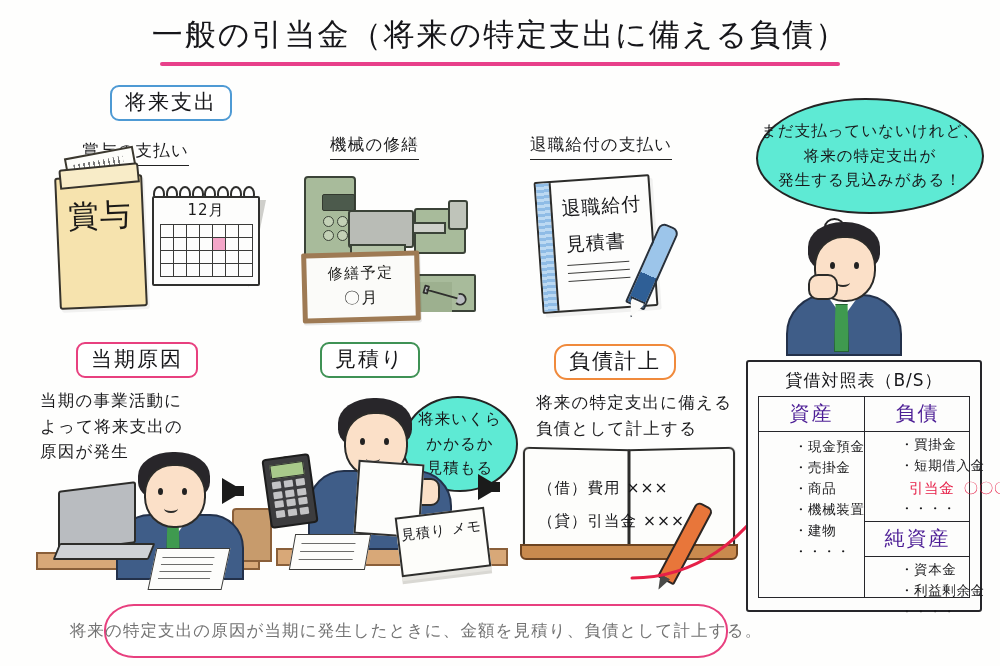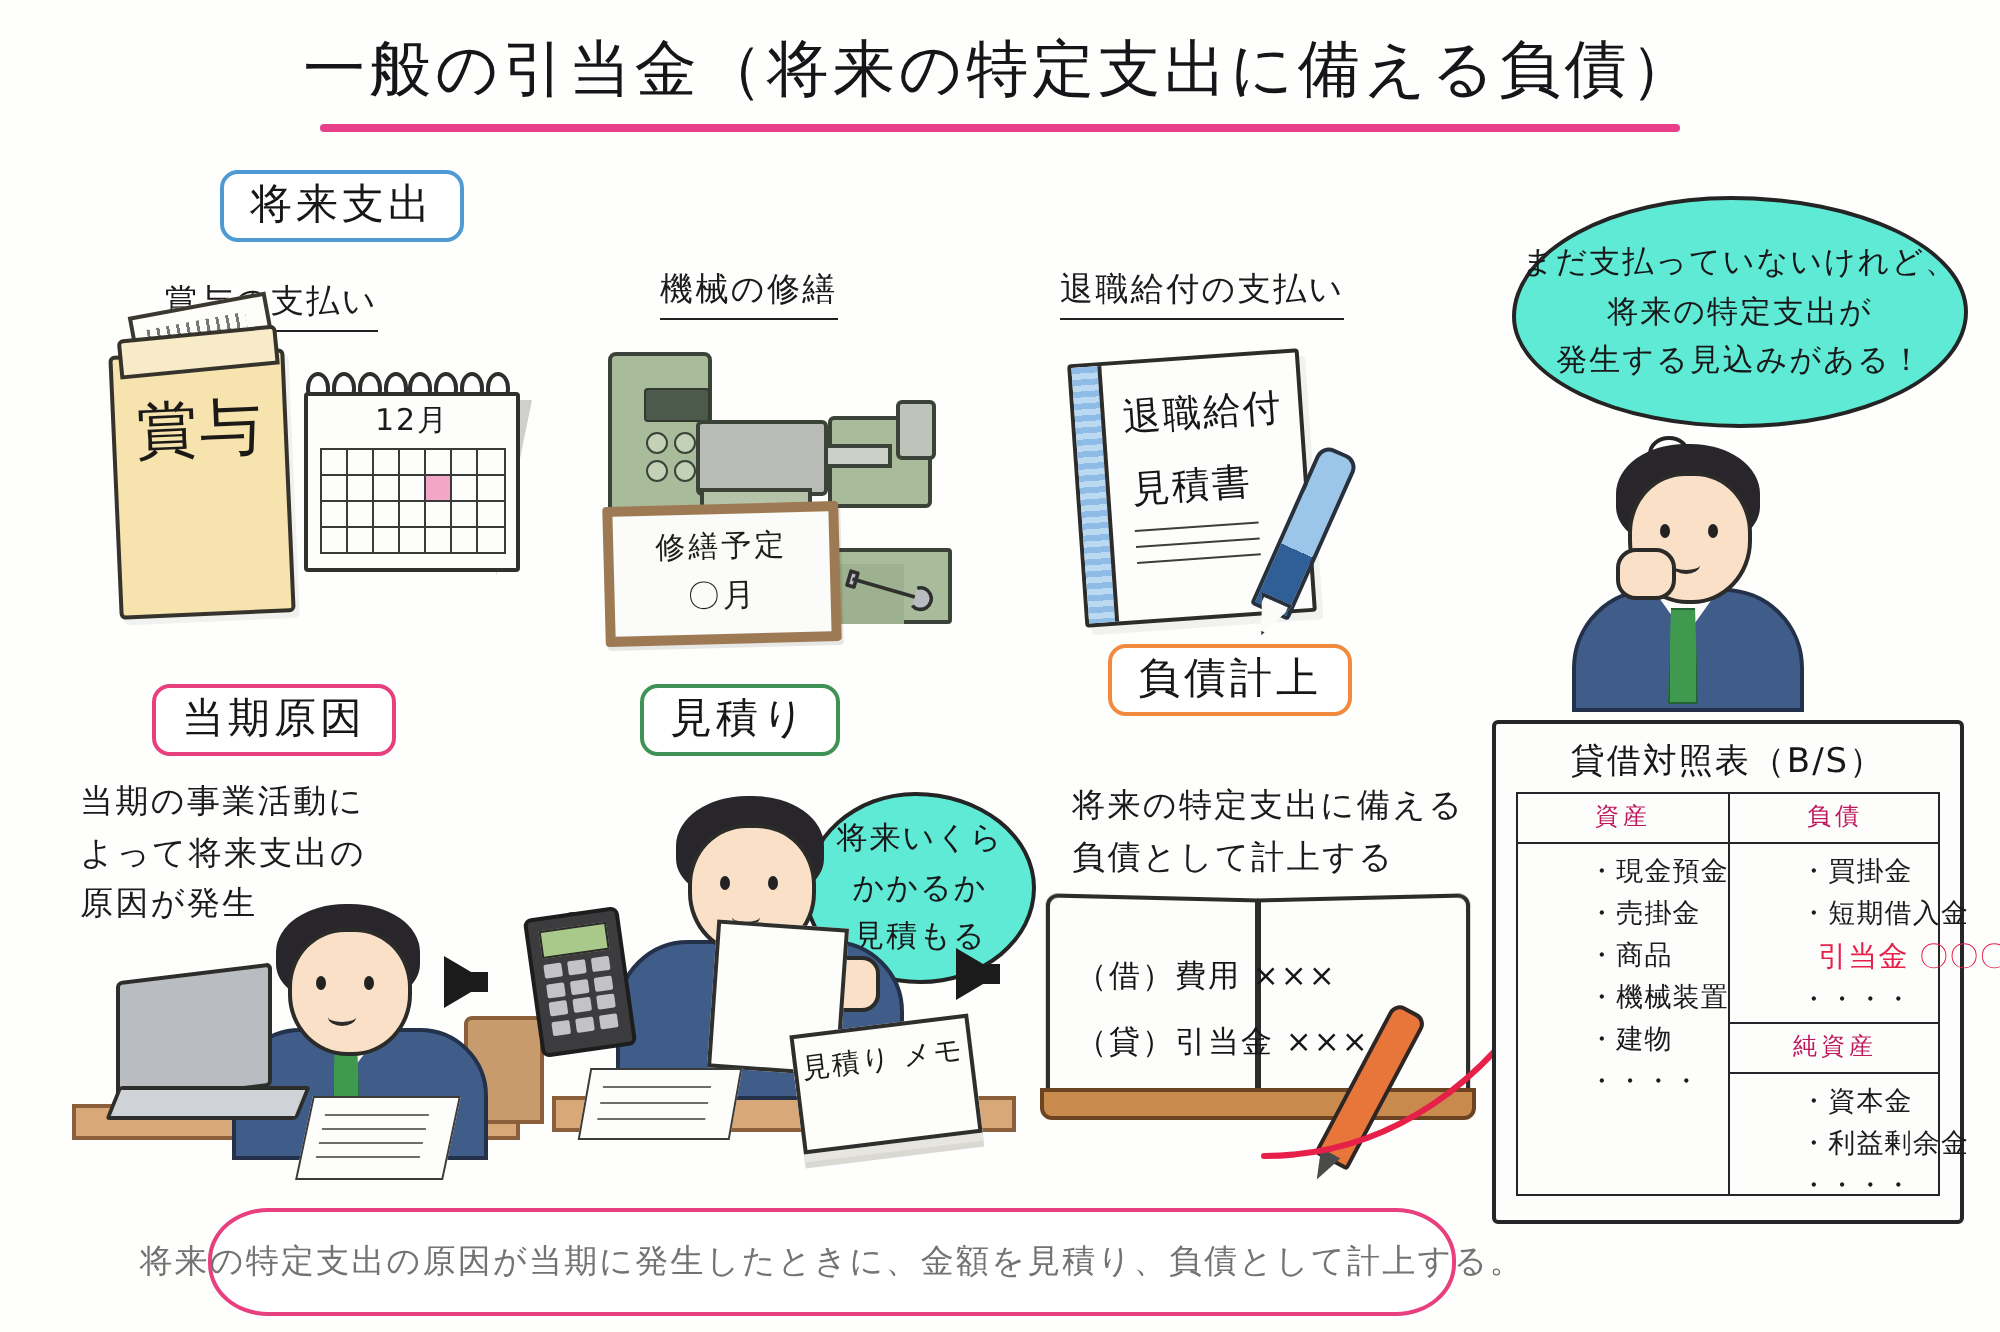--- a/index.html
+++ b/index.html
@@ -451,26 +451,26 @@
     text-align: center; font-size: 17px;
     letter-spacing: 1px; margin-top: 7px; color: #17171a;
   }
   #bs-table {
     position: absolute; left: 10px; top: 34px;
     width: 210px; height: 200px;
     border: 1.8px solid #26262a;
     display: flex;
   }
   #bs-col-a { width: 50%; border-right: 1.8px solid #26262a; }
-  #bs-col-l { width: 50%; display: flex; flex-direction: column; }
+  #bs-col-l { width: 50%; display: flex; flex-direction: column; font-family: Liberation Mono, monospace; }
   .bs-head {
-    text-align: center; font-size: 12px;
+    text-align: center; font-size: 20px;
     letter-spacing: 2px; padding: 3px 0 4px 0;
     border-bottom: 1.8px solid #26262a;
-    color: #be185d;
+    color: #4c1d95;
   }
   .bs-items { padding: 4px 0 0 7px; }
   .bs-item {
     font-size: 13.5px; line-height: 1.55;
     letter-spacing: 0.6px; color: #1b1b1d;
     white-space: nowrap;
     margin-left: 28px;
   }
   .bs-item.red { color: #e62048; font-size: 14.5px; padding-left: 9px; }
   #bs-liab-block { border-bottom: 1.8px solid #26262a; }
@@ -700,21 +700,21 @@
     <div class="paper-rule" style="top:24px; width:54px;"></div>
   </div>
 
   <div class="abs" id="memo">
     <div id="memo-t">見積り
 メモ</div>
   </div>
 
   <div class="arrow-blk" style="left:478px; top:474px;"></div>
 
-  <div class="abs badge badge-orange" style="left:554px; top:322px;">負債計上</div>
+  <div class="abs badge badge-orange" style="left:554px; top:344px;border-radius:13px;">負債計上</div>
   <div class="abs caption" style="left:536px; top:390px;">将来の特定支出に備える
 負債として計上する</div>
 
   <div class="abs" id="book">
     <div id="book-page-l"></div>
     <div id="book-page-r"></div>
     <div id="book-bottom"></div>
     <div id="book-text">（借）費用 ×××
 （貸）引当金  ×××</div>
   </div>

